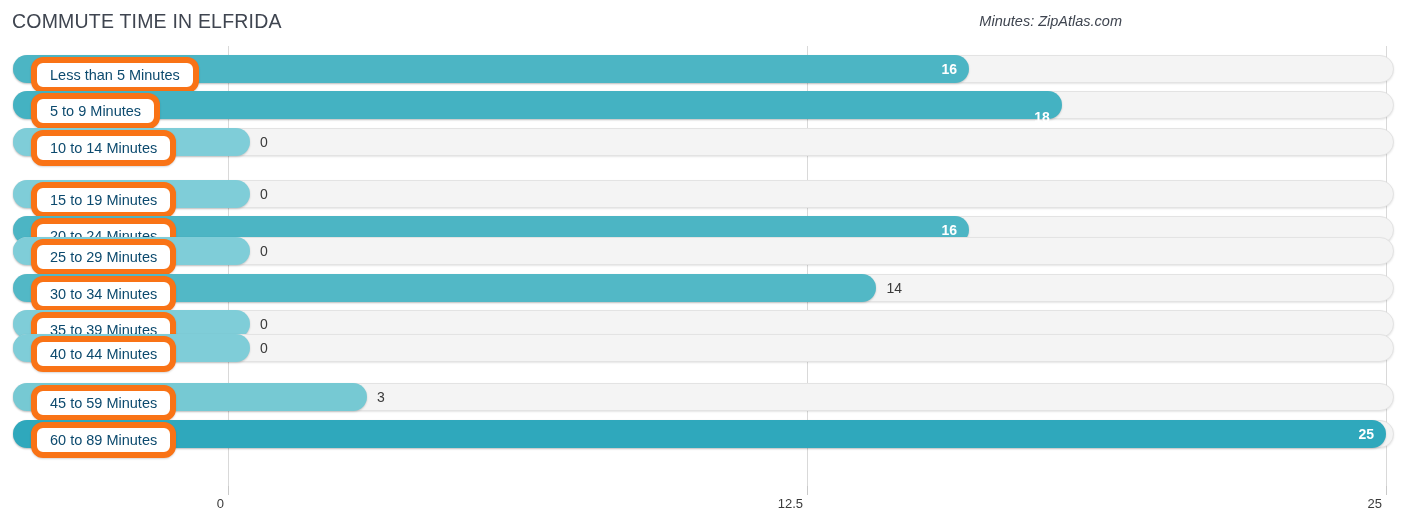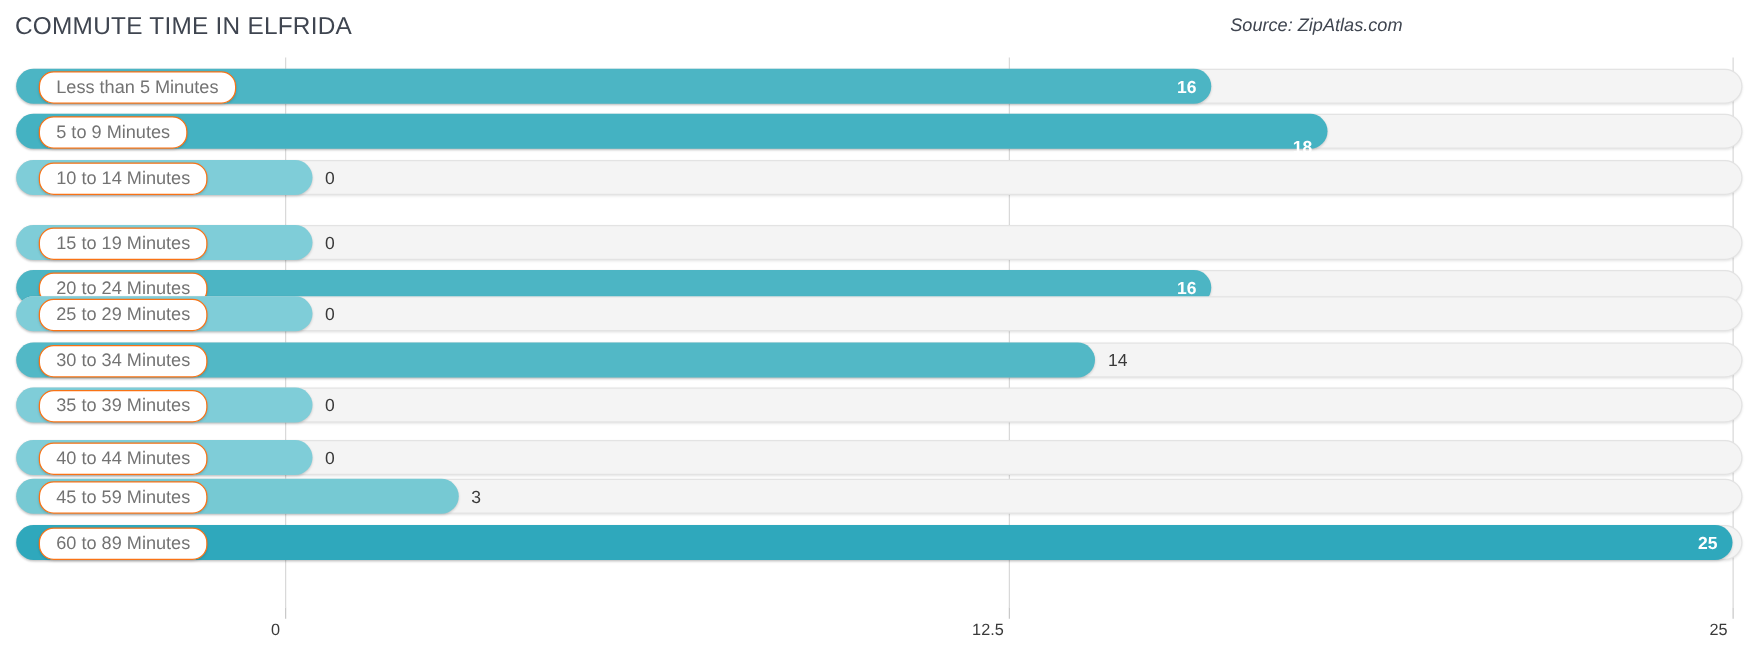--- a/index.html
+++ b/index.html
@@ -105,24 +105,24 @@
 
   
   .label-pill {
     position: absolute;
     top: 2px;
     left: 18px;
     height: 24px;
     line-height: 24px;
     padding: 0 13px;
     background: #ffffff;
-    border: 1px solid #f97316;
+    border: 6px solid #f97316;
     border-radius: 12px;
     font-size: 14.5px;
-    color: #737373;
+    color: #0c4a6e;
     white-space: nowrap;
     box-shadow: 0 1px 2px rgba(0,0,0,0.16);
   }
 
   
   .value {
     position: absolute;
     top: 0;
     height: 16px;
     line-height: 28px;
@@ -160,21 +160,21 @@
     color: #3a3a3a;
     transform: translateX(-100%);
     white-space: nowrap;
   }
 </style>
 </head>
 <body>
 
 <div class="header">
   <div class="chart-title">COMMUTE TIME IN ELFRIDA</div>
-  <div class="chart-source">Source: ZipAtlas.com</div>
+  <div class="chart-source">Minutes: ZipAtlas.com</div>
 </div>
 
 <div class="plot">
   <div class="gridlines">
       <div class="gridline" style="left: 228px;"></div>
       <div class="gridline" style="left: 807px;"></div>
       <div class="gridline" style="left: 1386px;"></div>
     </div>
   <div class="rows">
       <div class="row" style="top: 9px;">
@@ -218,21 +218,21 @@
         <div class="bar" style="width: 863.48px; background: rgb(82, 184, 198);"></div>
         <div class="label-pill">30 to 34 Minutes</div>
         <div class="value outside" style="left: 873.48px;">14</div>
       </div>
       <div class="row" style="top: 264.15px;">
         <div class="track"></div>
         <div class="bar" style="width: 237px; background: rgb(127, 205, 216);"></div>
         <div class="label-pill">35 to 39 Minutes</div>
         <div class="value outside" style="left: 247px;">0</div>
       </div>
-      <div class="row" style="top: 306px;">
+      <div class="row" style="top: 288px;">
         <div class="track"></div>
         <div class="bar" style="width: 237px; background: rgb(127, 205, 216);"></div>
         <div class="label-pill">40 to 44 Minutes</div>
         <div class="value outside" style="left: 247px;">0</div>
       </div>
       <div class="row" style="top: 337.05px;">
         <div class="track"></div>
         <div class="bar" style="width: 353.96px; background: rgb(118, 201, 211);"></div>
         <div class="label-pill">45 to 59 Minutes</div>
         <div class="value outside" style="left: 363.96px;">3</div>

